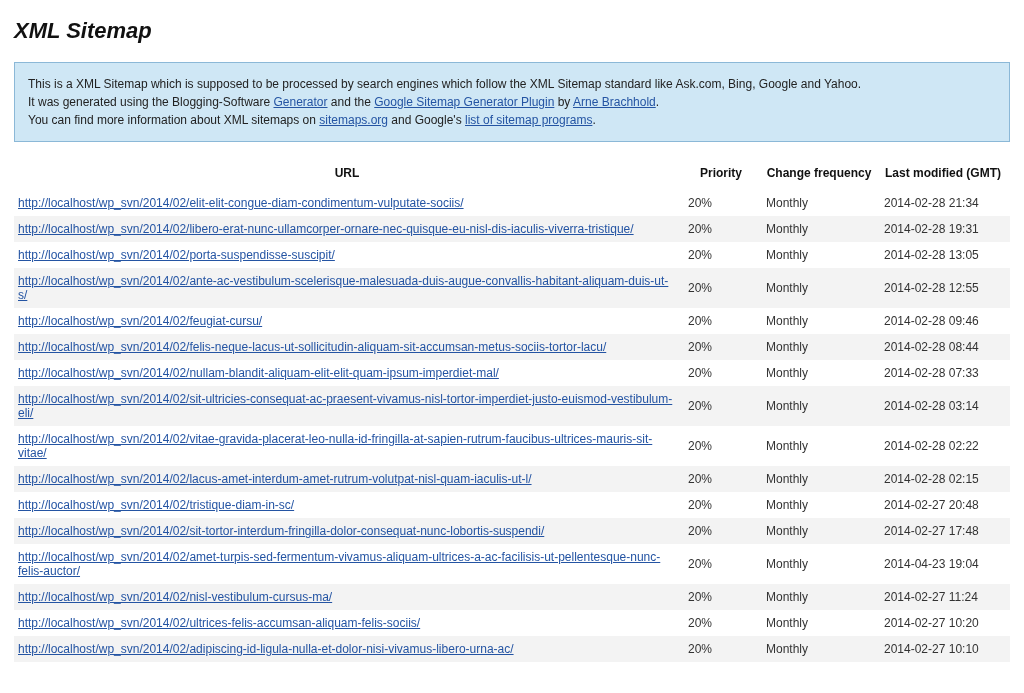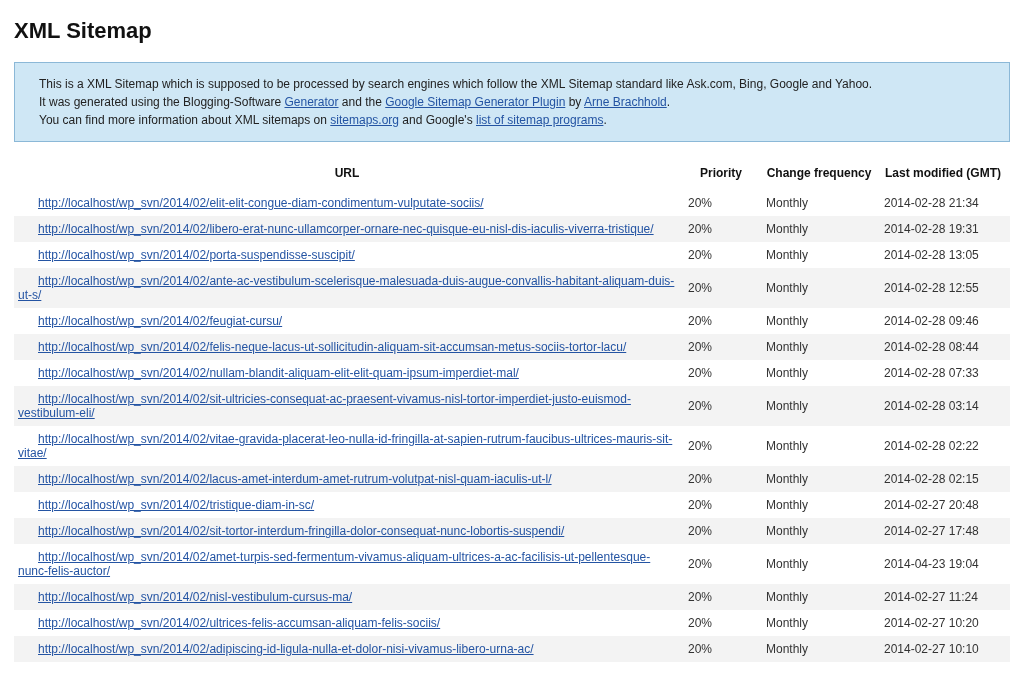--- a/index.html
+++ b/index.html
@@ -13,25 +13,26 @@
   .page {
     width: 1024px;
     box-sizing: border-box;
     padding: 10px 14px 20px 14px;
   }
   h1 {
     font-size: 22px;
     font-weight: 700;
     margin: 8px 0 18px 0;
     color: #111;
+    font-style: italic;
   }
   .intro {
     background: #cfe7f5;
     border: 1px solid #8bb8d7;
-    padding: 12px 24px;
+    padding: 12px 13px;
     margin: 0 0 18px 0;
     line-height: 1.5;
     color: #222;
     font-size: 12px;
   }
   .intro a {
     color: #2454a3;
     text-decoration: underline;
   }
   table.sitemap {
@@ -57,21 +58,20 @@
   table.sitemap td {
     padding: 6px 8px 6px 4px;
     vertical-align: middle;
     word-wrap: break-word;
     overflow-wrap: break-word;
     color: #333;
   }
   table.sitemap td a {
     color: #2454a3;
     text-decoration: underline;
-    margin-left: 20px;
   }
 </style>
 </head>
 <body>
 
 <div class="page">
 
   <h1>XML Sitemap</h1>
 
   <div class="intro">

